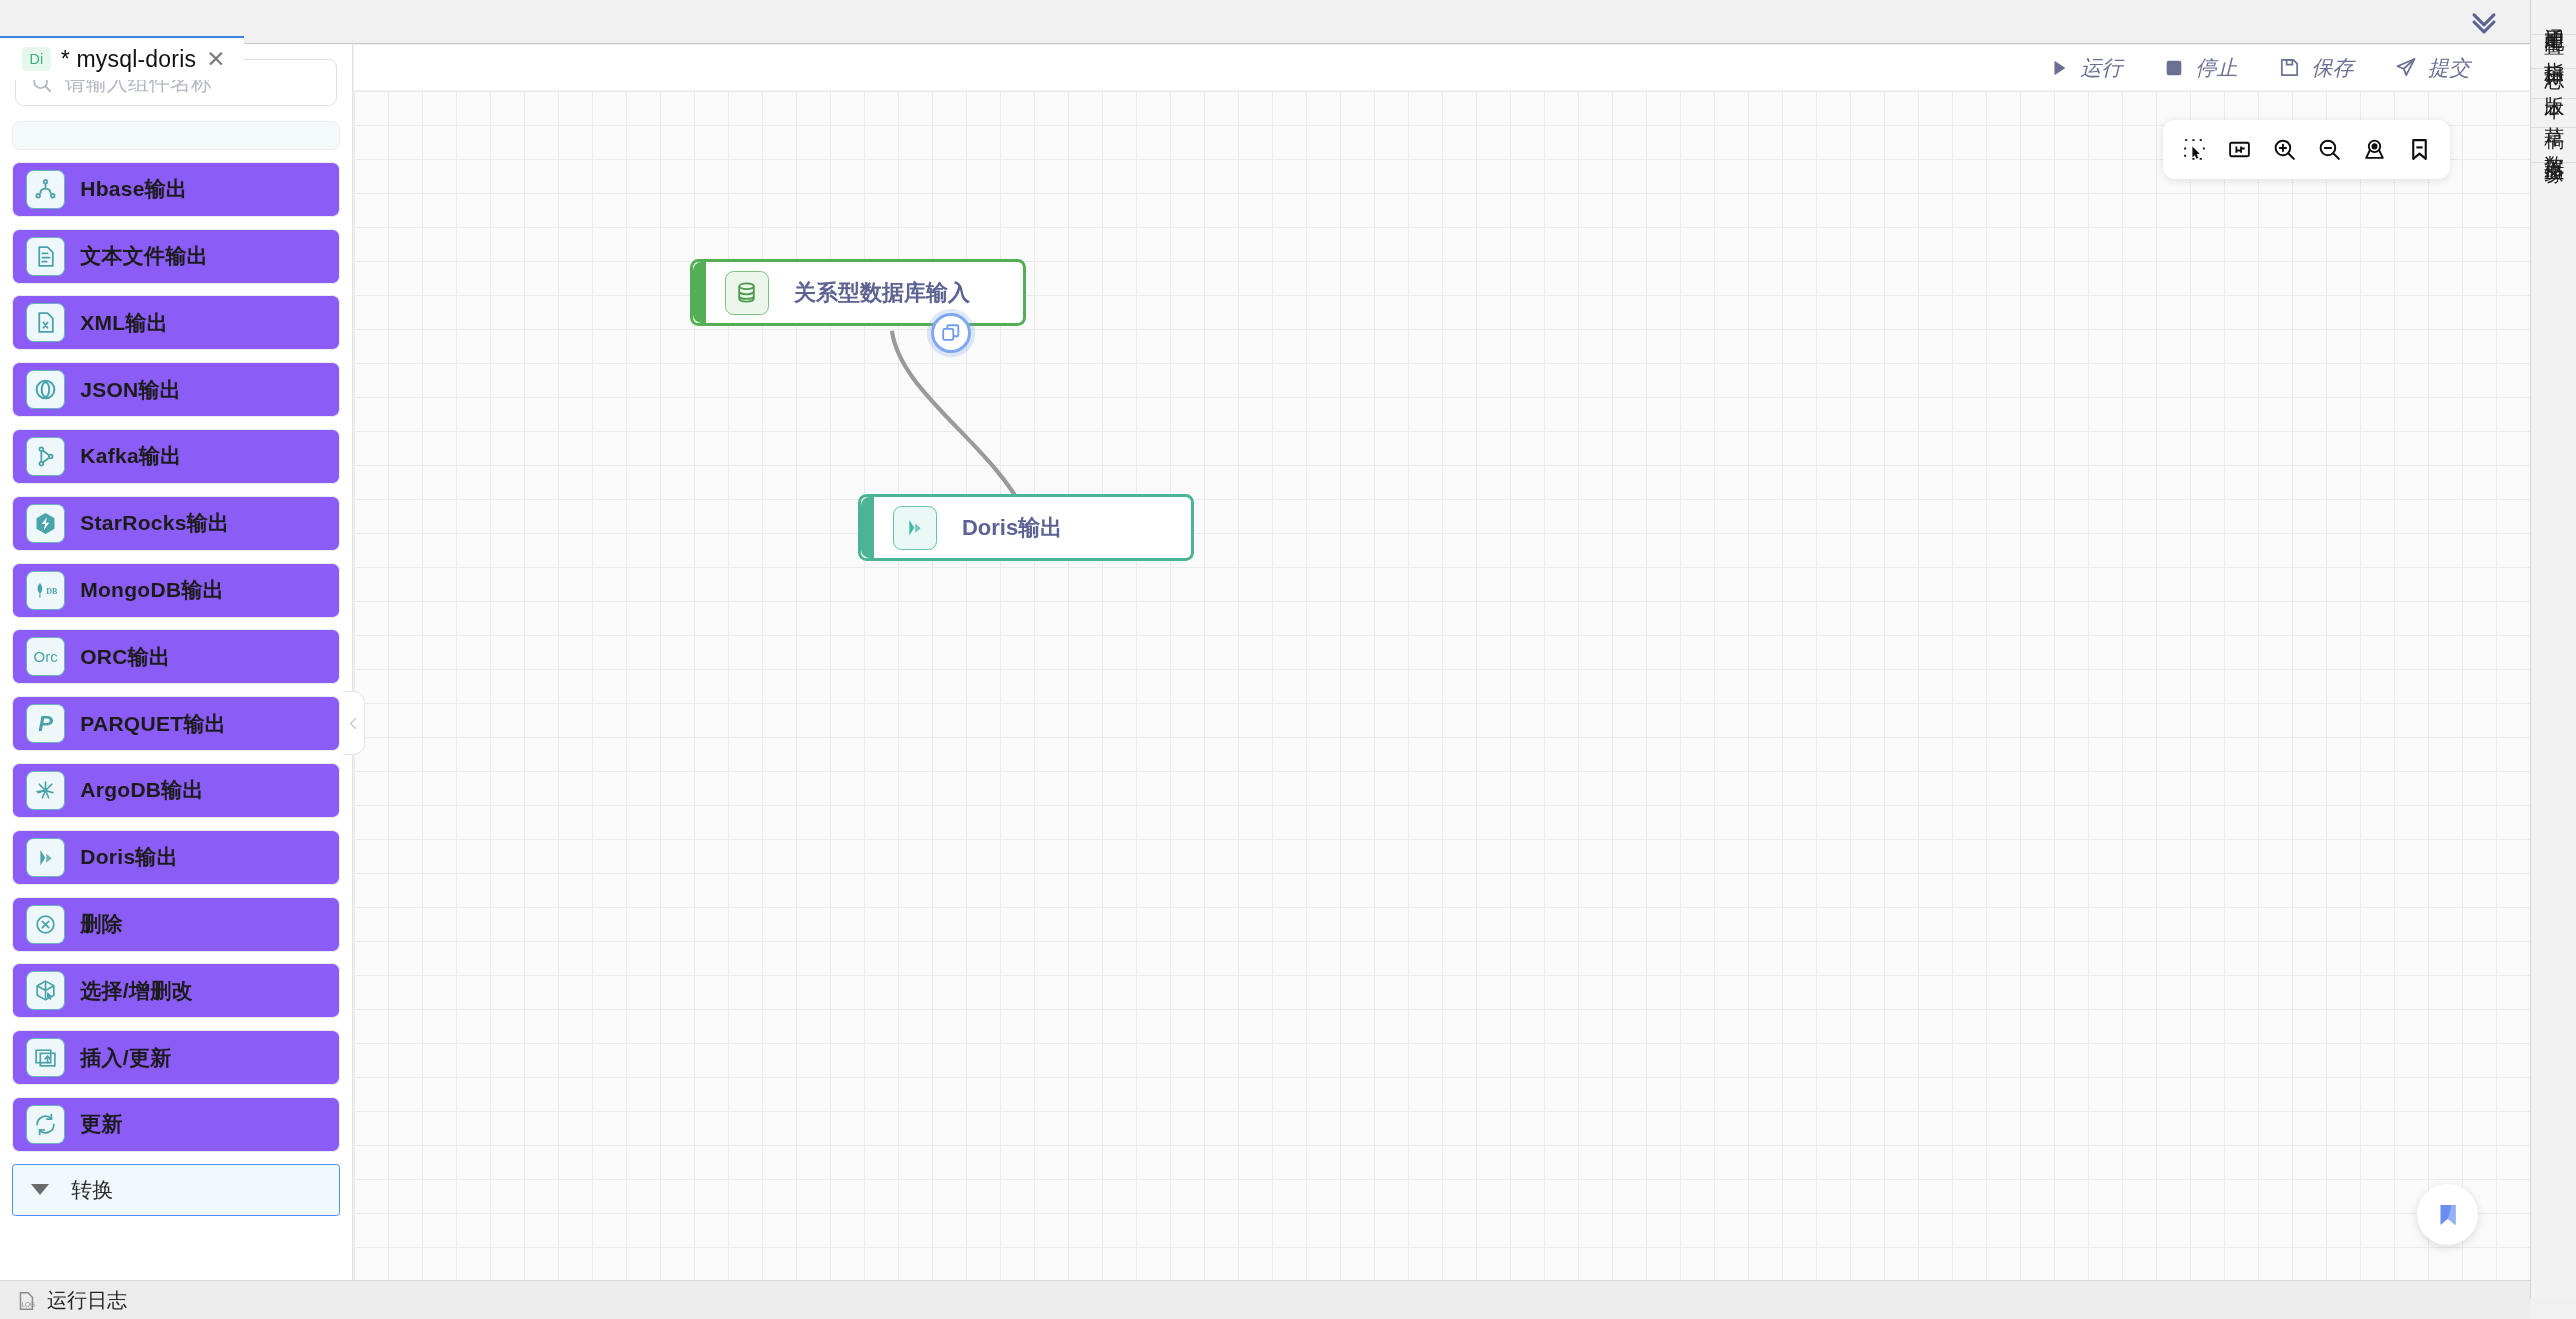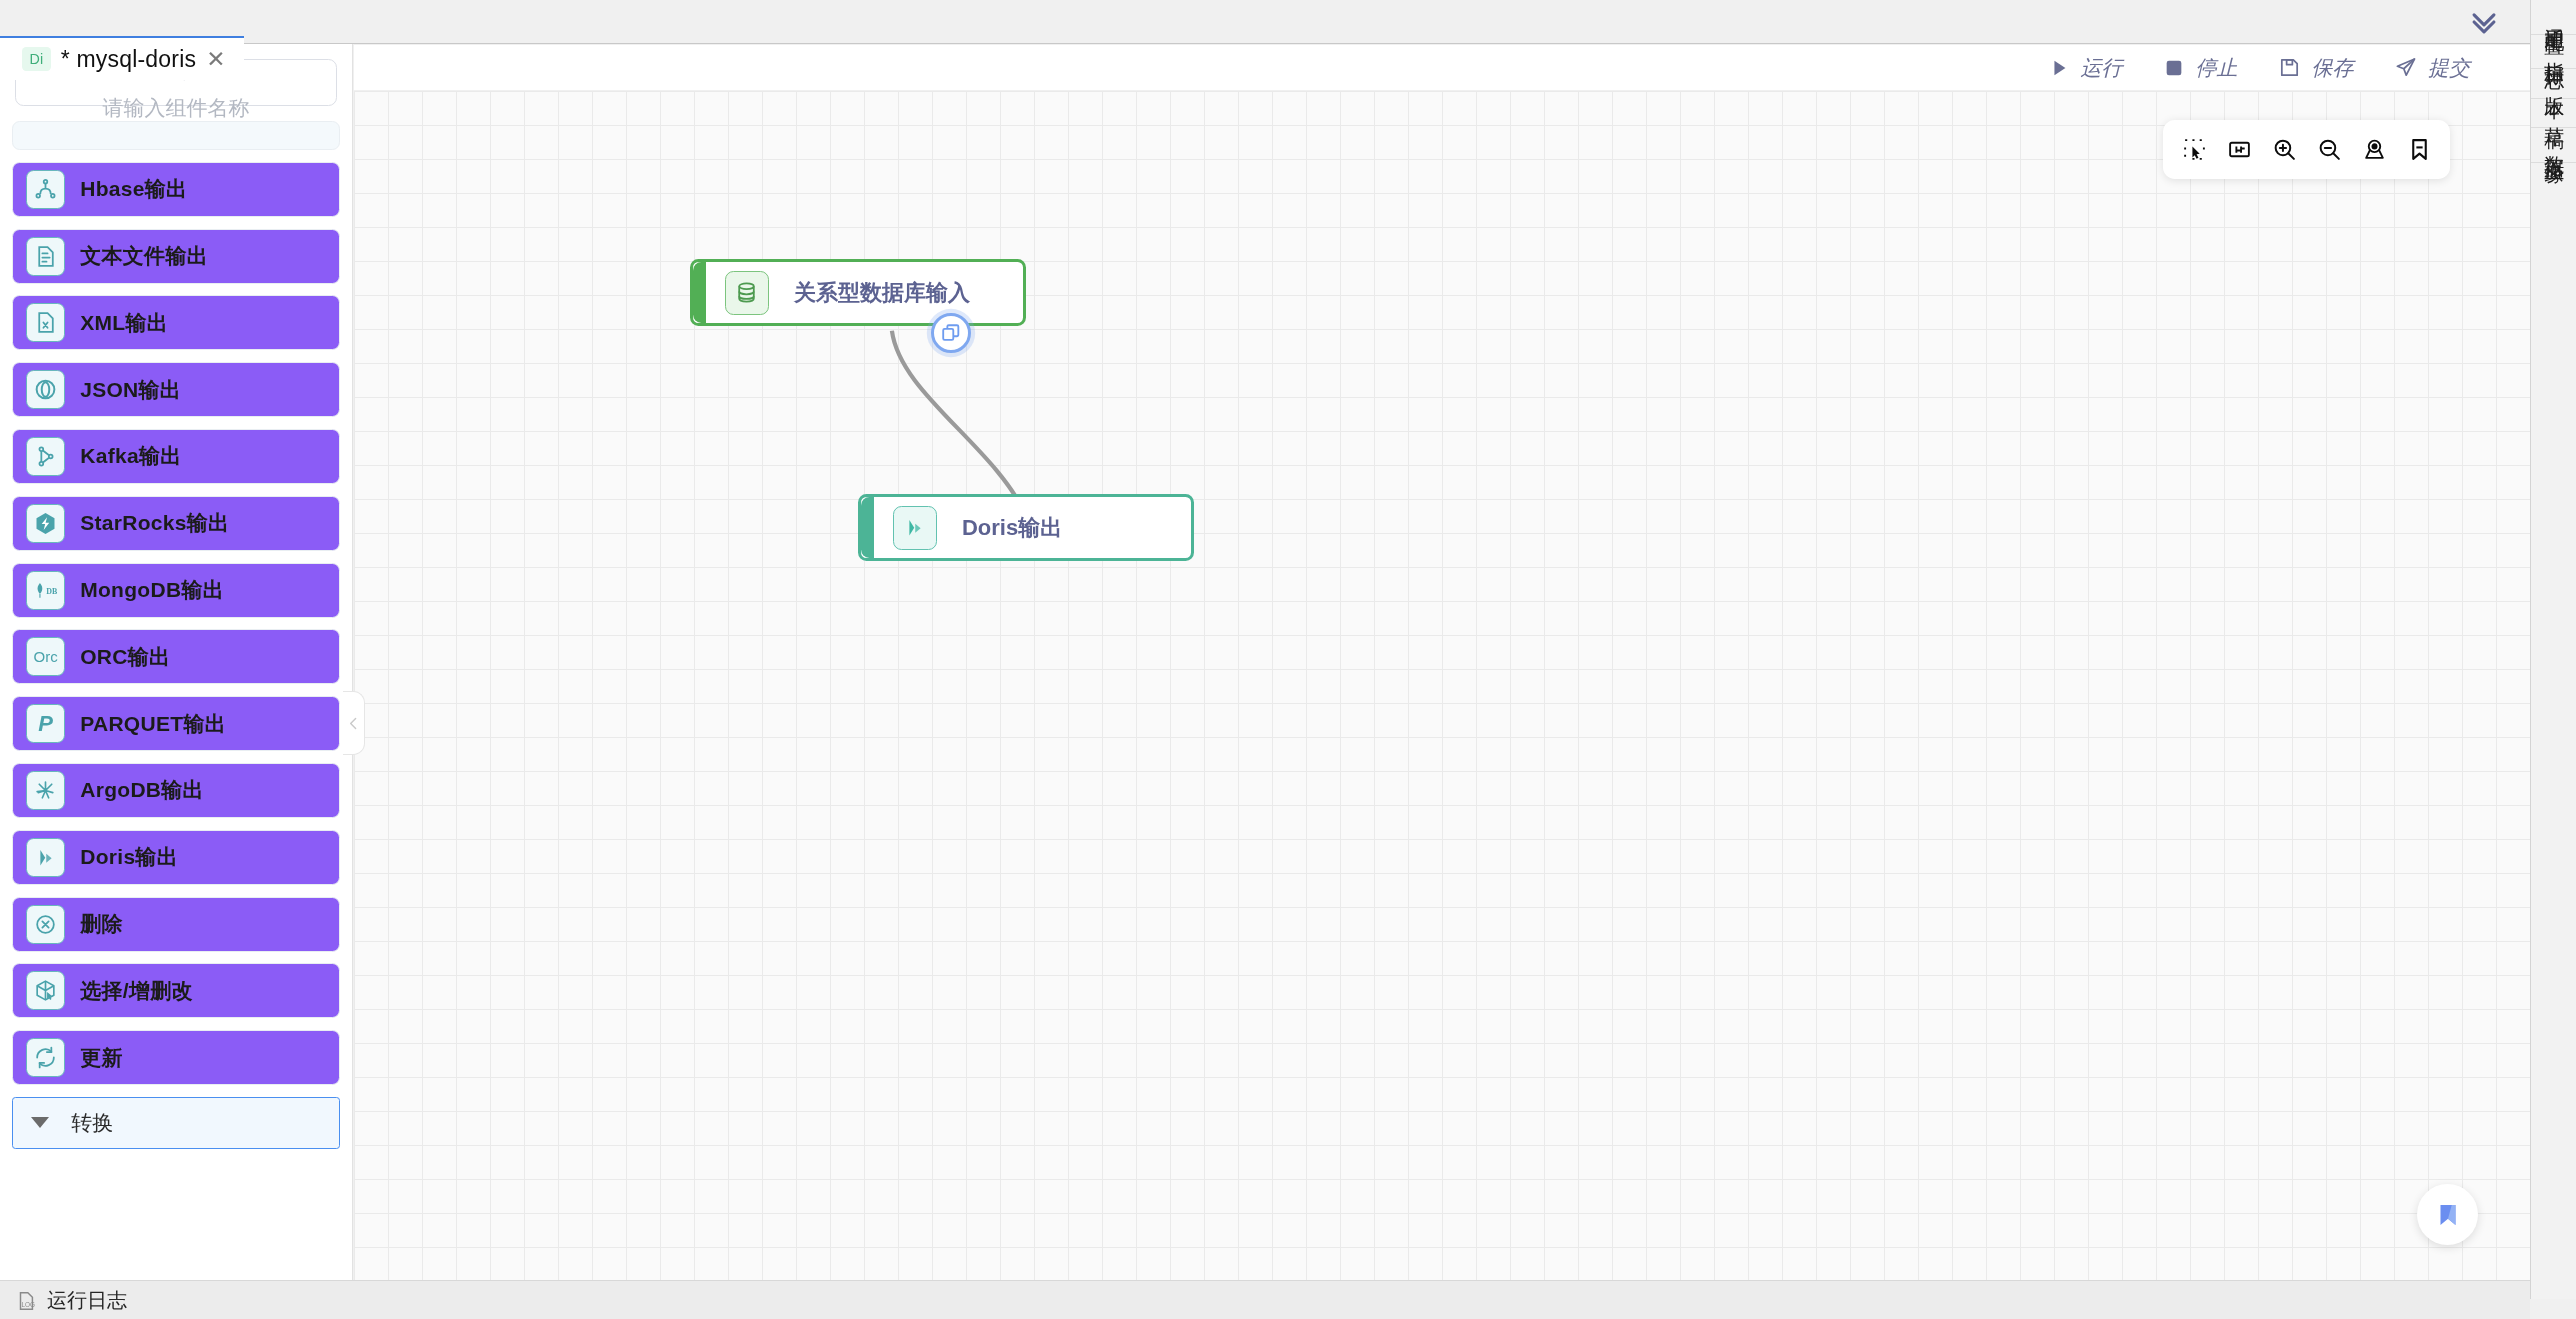--- a/index.html
+++ b/index.html
@@ -41,21 +41,21 @@
   
   .leftpanel {
     position: absolute; top: 44px; left: 0; width: 353px; height: 1256px;
     background: #ffffff; border-right: 0.8px solid #e2e2e2;
     overflow: hidden;
   }
   .search-wrap { padding: 15px 15px 8.4px 15px; }
   .search-box {
     display: flex; align-items: center; gap: 11.8px;
     height: 47px; border: 0.8px solid #dcdfe6; border-radius: 8.4px;
-    padding: 0 15px; background: #fff; flex-direction: column;
+    padding: 0 15px; background: #fff;
   }
   .search-box svg { flex: 0 0 auto; }
   .search-ph { color: #b3b8c2; font-size: 21px; }
 
   .complist {
     position: absolute; top: 77px; left: 0; right: 0; bottom: 0;
     overflow: hidden; padding: 0 11.8px;
   }
   .comp-item {
     display: flex; align-items: center; gap: 15px;
@@ -340,20 +340,30 @@
         <span class="comp-ico">
           <svg width="25" height="25" viewBox="0 0 24 24" fill="none" stroke="#4aa3ab" stroke-width="1.6" stroke-linejoin="round">
             <path d="M12 3l8 4.5v9L12 21l-8-4.5v-9z"></path>
               <path d="M12 3v18M4 7.5l8 4.5 8-4.5"></path>
             <path d="M13.5 13.5l5 4-2 .4 1.3 2.3-1.4.8-1.3-2.3-1.6 1.4z" fill="#4aa3ab" stroke="none"></path>
           </svg>
         </span>
         <span class="comp-label">选择/增删改</span>
       </div>
 
+      <div class="comp-item">
+        <span class="comp-ico">
+          <svg width="25" height="25" viewBox="0 0 24 24" fill="none" stroke="#4aa3ab" stroke-width="1.6" stroke-linecap="round">
+            <rect x="3" y="5" width="14" height="12"></rect>
+              <rect x="7" y="8" width="14" height="12"></rect>
+            <path d="M14 17v-6M11.5 13.3L14 10.8l2.5 2.5"></path>
+          </svg>
+        </span>
+        <span class="comp-label">插入/更新</span>
+      </div>
 
       <div class="comp-item">
         <span class="comp-ico">
           <svg width="25" height="25" viewBox="0 0 24 24" fill="none" stroke="#4aa3ab" stroke-width="1.7" stroke-linecap="round">
             <path d="M20 12a8 8 0 0 1-13.6 5.7"></path>
               <path d="M4 12a8 8 0 0 1 13.6-5.7"></path>
             <polyline points="17.6,2.5 17.6,6.8 13.3,6.8"></polyline>
               <polyline points="6.4,21.5 6.4,17.2 10.7,17.2"></polyline>
           </svg>
         </span>

